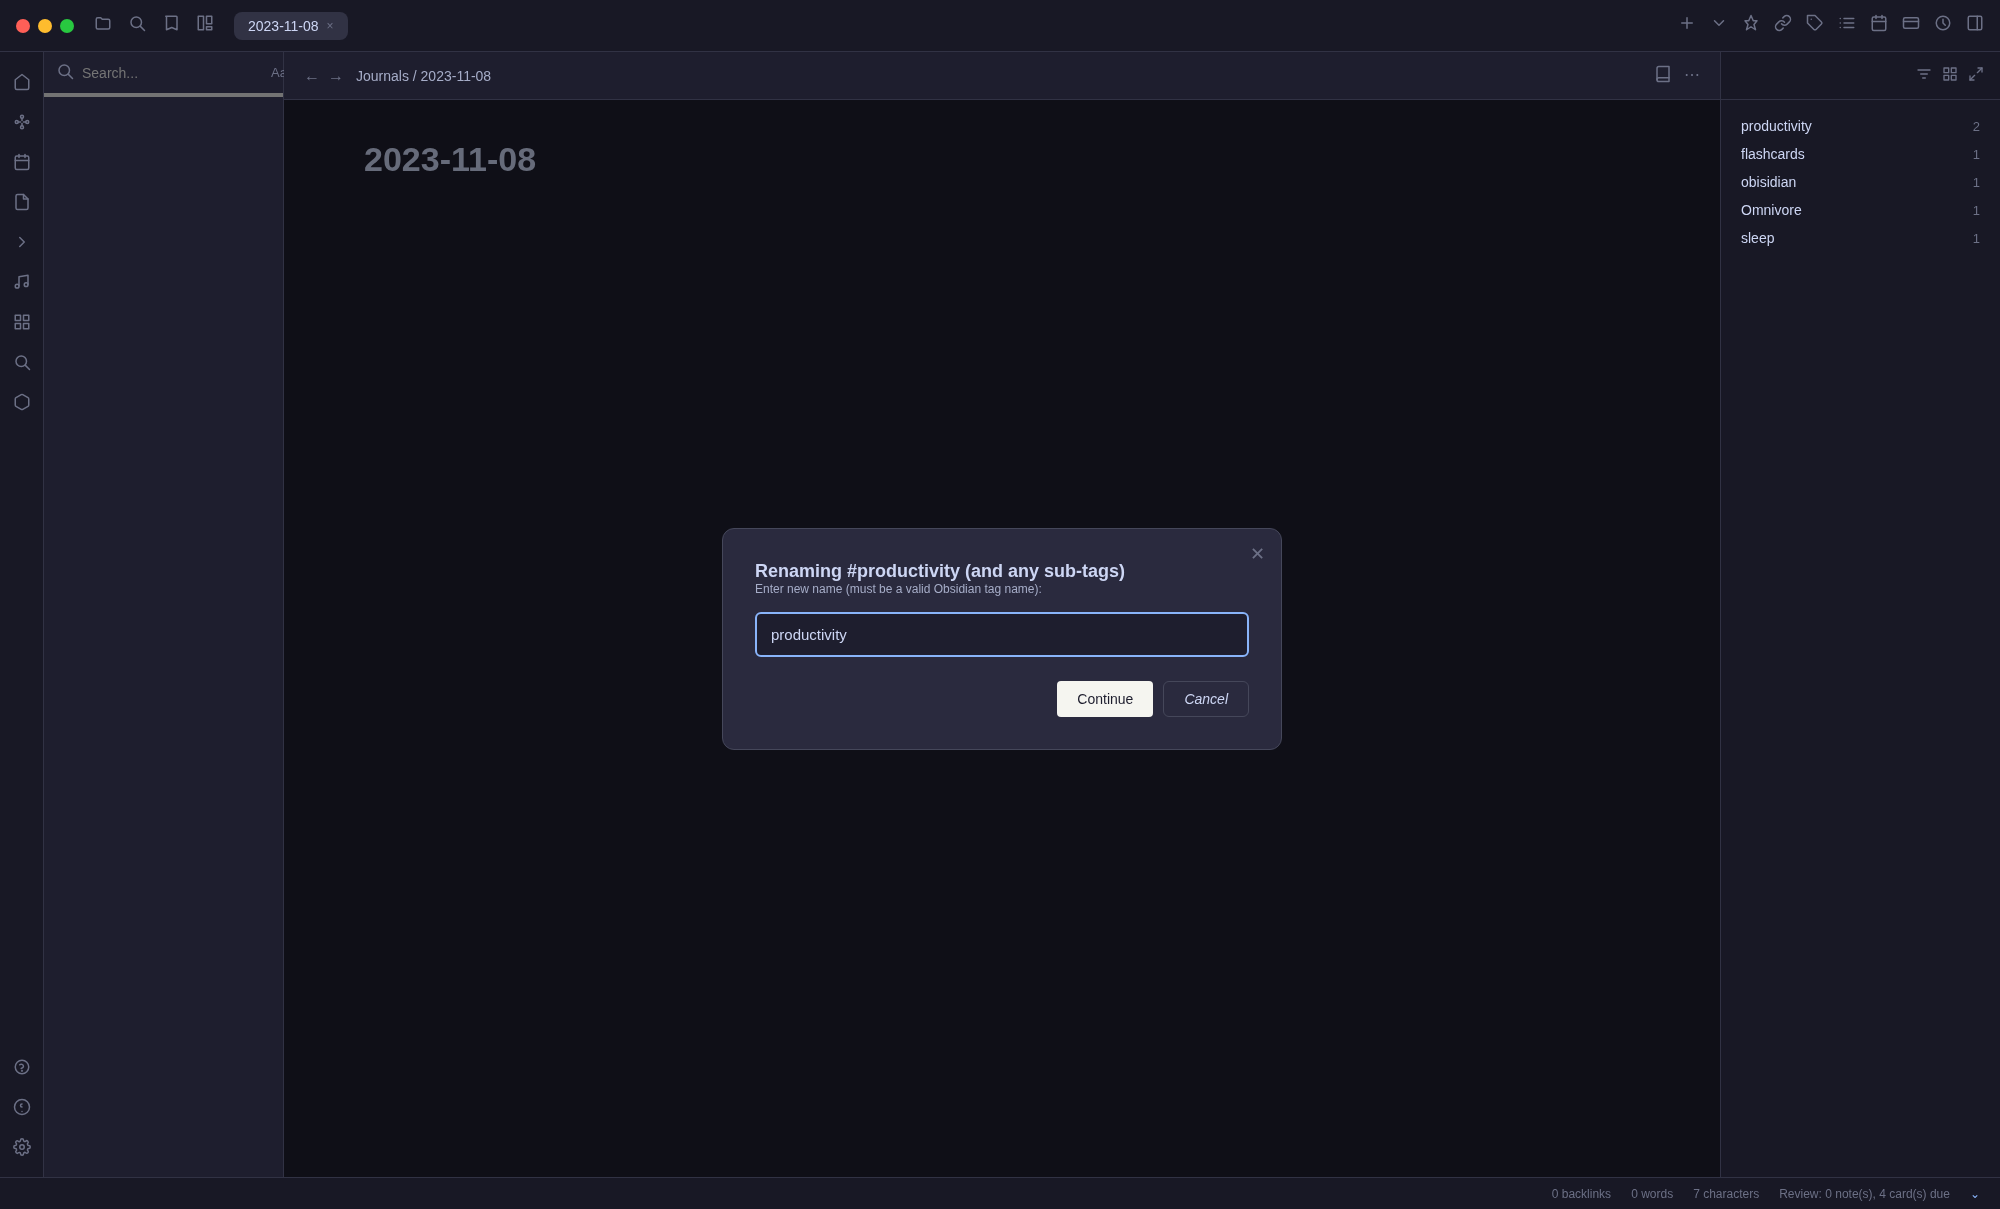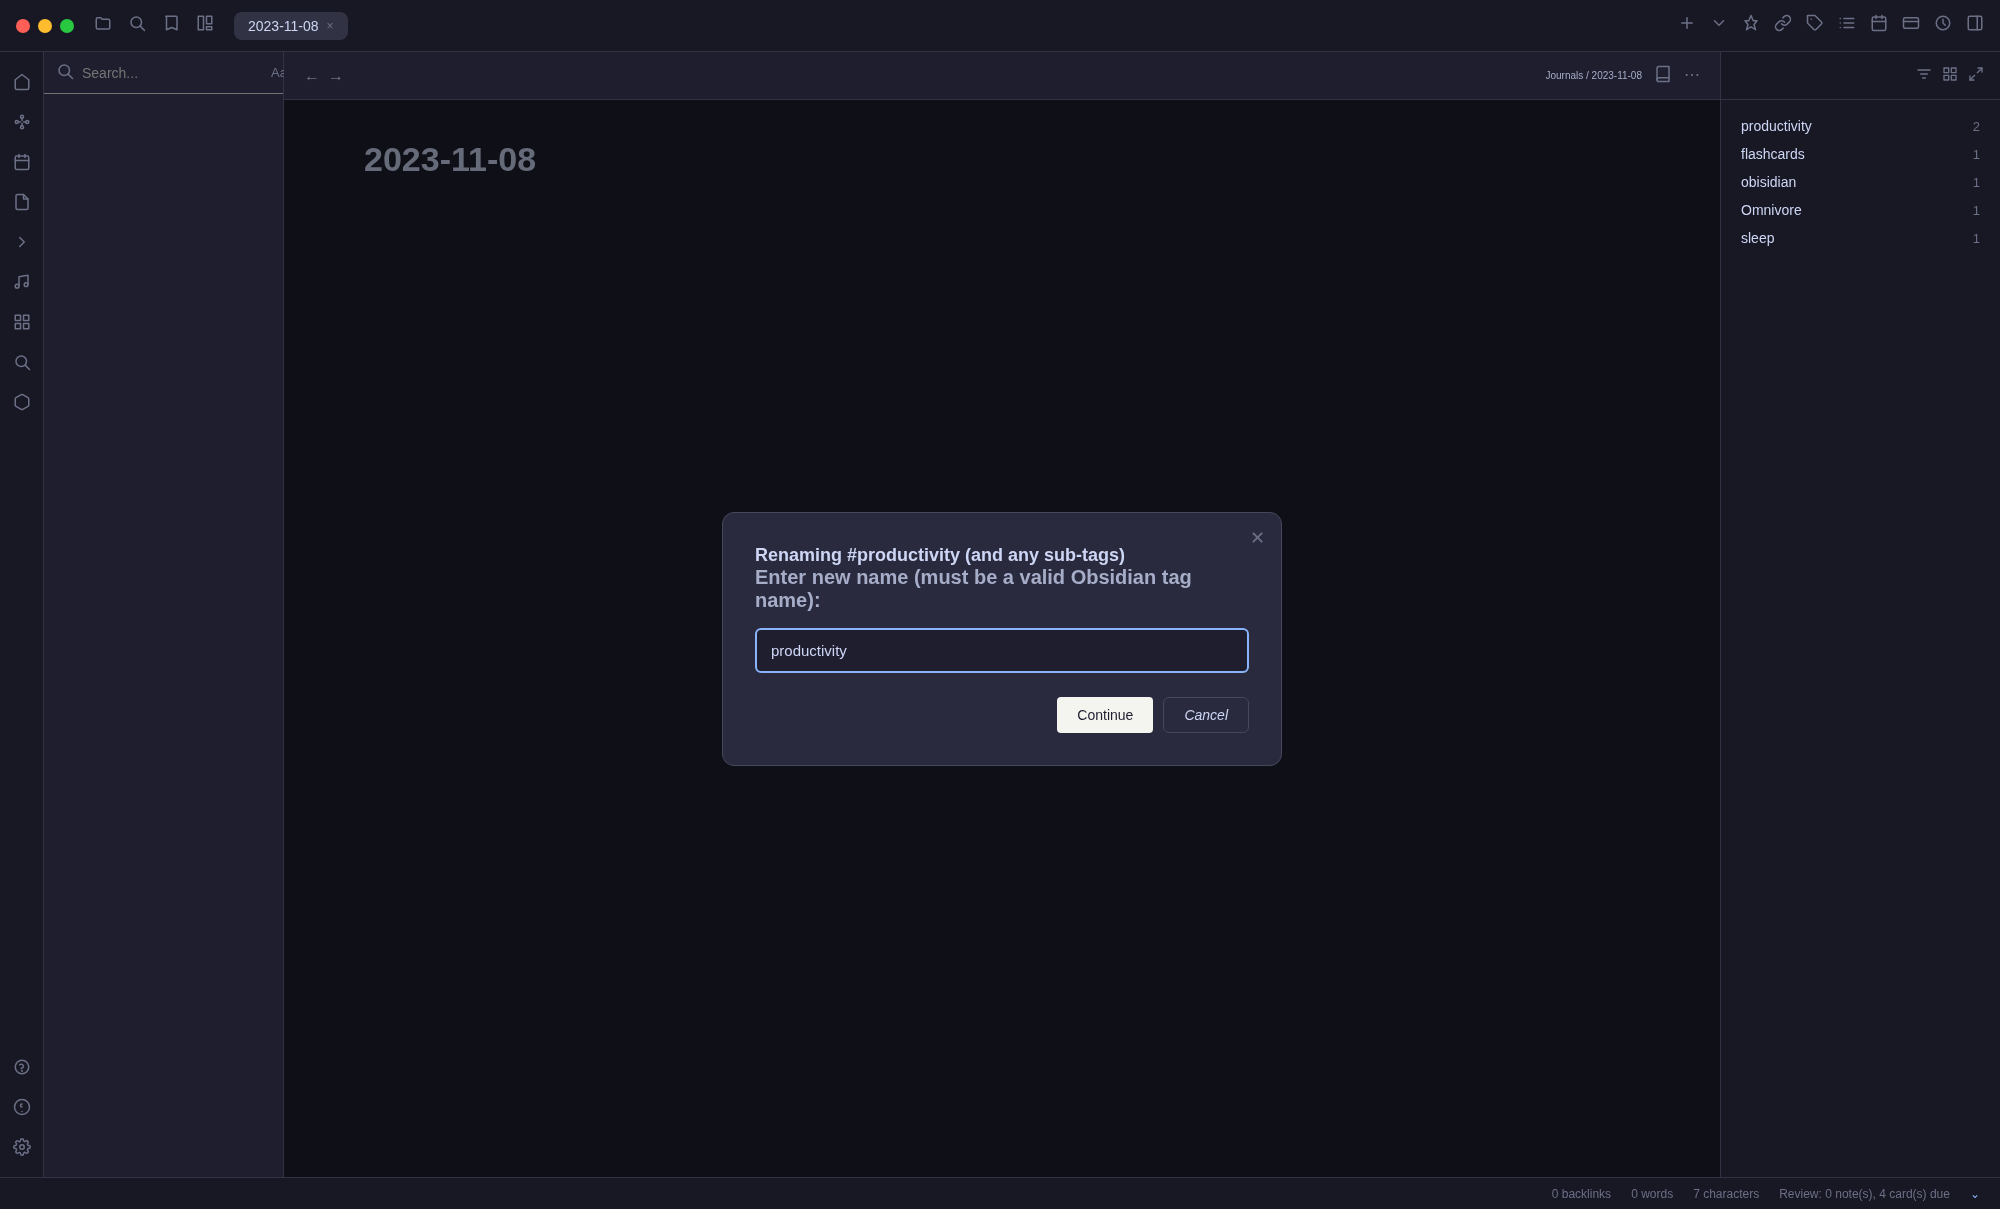--- a/index.html
+++ b/index.html
@@ -121,21 +121,21 @@
       border-right: 1px solid #313244;
       display: flex;
       flex-direction: column;
       flex-shrink: 0;
     }
     .search-bar {
       display: flex;
       align-items: center;
       padding: 10px 12px;
       gap: 8px;
-      border-bottom: 1px solid #737373;
+      border-bottom: 4px solid #737373;
     }
     .search-icon { color: #6c7086; font-size: 15px; }
     .search-input {
       flex: 1;
       background: transparent;
       border: none;
       outline: none;
       color: #6c7086;
       font-size: 14px;
     }
@@ -154,22 +154,22 @@
       height: 48px;
       display: flex;
       align-items: center;
       padding: 0 20px;
       gap: 12px;
       border-bottom: 1px solid #313244;
     }
     .nav-arrows { display: flex; gap: 8px; color: #6c7086; font-size: 16px; }
     .breadcrumb {
       flex: 1;
-      text-align: right;
-      font-size: 10px;
+      text-align: left;
+      font-size: 14px;
       color: #a6adc8;
     }
     .content-header-icons {
       display: flex;
       gap: 12px;
       color: #6c7086;
       font-size: 16px;
     }
     .content-area {
       flex: 1;
@@ -260,24 +260,23 @@
       background: none;
       border: none;
     }
     .modal-title {
       font-size: 18px;
       font-weight: 600;
       color: #cdd6f4;
       margin-bottom: 0;
     }
     .modal-subtitle {
-      font-size: 20px;
+      font-size: 12px;
       color: #a6adc8;
       margin-bottom: 16px;
-      font-weight: bold;
     }
     .modal-input {
       width: 100%;
       background: #1e1e2e;
       border: 2px solid #89b4fa;
       border-radius: 6px;
       padding: 12px 14px;
       font-size: 15px;
       color: #cdd6f4;
       outline: none;

